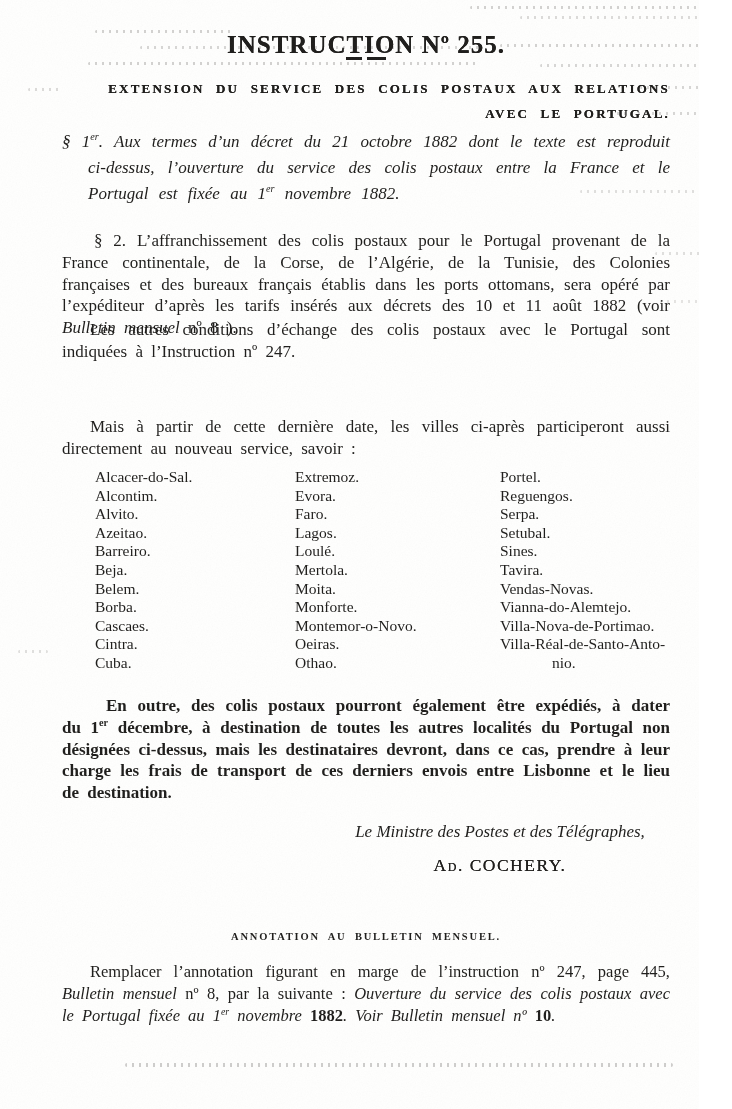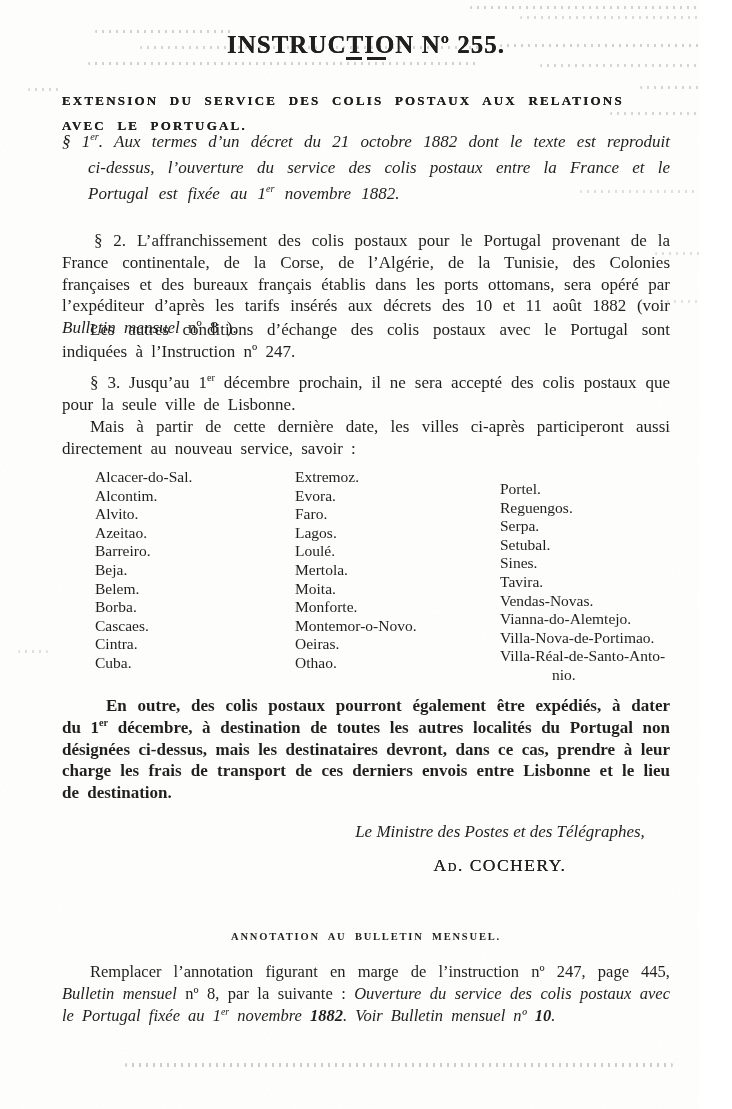--- a/index.html
+++ b/index.html
@@ -5,47 +5,47 @@
   html,body{margin:0;padding:0;background:#ffffff;}
   .page{
     position:relative;width:699px;height:1109px;background:#fffffe;
     font-family:"Liberation Serif", serif;color:#1c1b19;overflow:hidden;
   }
   .block{position:absolute;left:62px;width:608px;}
   .title{top:14px;text-align:center;font-size:25px;font-weight:bold;letter-spacing:1px;
          text-shadow:0 0 0.5px currentColor;}
   .title-rule{position:absolute;top:57px;left:346px;width:40px;height:3px;
     background:linear-gradient(90deg,#1c1b19 0 16px,transparent 16px 21px,#1c1b19 21px 40px);}
-  .subject{top:88px;text-align:left;font-weight:bold;font-size:13px;line-height:25px;
+  .subject{top:76px;text-align:right;font-weight:bold;font-size:13px;line-height:25px;
            letter-spacing:2.2px;word-spacing:6px;text-shadow:0 0 0.4px currentColor;}
   .para{text-align:justify;font-size:17px;line-height:21.8px;margin:0;word-spacing:4px;}
   .loose{line-height:26px;word-spacing:6px;font-style:italic;}
   .p1{top:129px;padding-left:26px;text-indent:-26px;width:582px;}
   .p2{top:230px;text-indent:32px;}
   .p3{top:319px;text-indent:28px;}
   .p4{top:372px;text-indent:28px;}
   .p5{top:416px;text-indent:28px;}
   .p6{top:695px;text-indent:44px;font-weight:bold;}
   .cities{top:468px;height:226px;}
   .cities ul{position:absolute;top:0;margin:0;padding:0;list-style:none;
              font-size:15.5px;line-height:18.6px;white-space:nowrap;word-spacing:0;}
   ul[data-name="city-column-1"]{left:33px;}
   ul[data-name="city-column-2"]{left:233px;}
-  ul[data-name="city-column-3"]{left:438px;margin-top:12px;}
+  ul[data-name="city-column-3"]{left:438px;}
   ul[data-name="city-column-3"] li:last-child{padding-left:52px;}
   .sig-role{top:822px;left:320px;width:360px;text-align:center;font-style:italic;
             font-size:17px;}
   .sig-name{top:855px;left:320px;width:360px;text-align:center;font-size:17.5px;
             letter-spacing:1.5px;text-shadow:0 0 0.4px currentColor;}
   .annot-heading{top:931px;text-align:center;font-weight:bold;font-size:10.5px;
                  letter-spacing:1.8px;word-spacing:4px;}
   .annot{top:961px;text-indent:28px;font-size:16.5px;line-height:22px;}
   .sup{vertical-align:super;font-size:0.6em;line-height:0;}
   .i{font-style:italic;}
-  .bi{font-weight:bold;font-style:italic;margin-top:36px;}
+  .bi{font-weight:bold;margin-top:36px;}
   .sc{font-variant:small-caps;margin-top:44px;}
   .noise{position:absolute;height:3px;border-radius:2px;pointer-events:none;
     background:repeating-linear-gradient(90deg,rgba(95,92,88,.55) 0 2px,transparent 2px 7px);
     filter:blur(.35px);}
   .grain{position:absolute;top:0;left:0;pointer-events:none;opacity:.055;}
 </style>
 </head>
 <body>
 
 <div class="page" data-name="document-page">
@@ -70,21 +70,20 @@
   <div class="title-rule" data-name="title-rule"></div>
 
   <div class="block subject" data-name="subject-heading">
     <div data-name="subject-line-1">EXTENSION DU SERVICE DES COLIS POSTAUX AUX RELATIONS</div>
     <div data-name="subject-line-2">AVEC LE PORTUGAL.</div>
   </div>
 
   <p class="block para loose p1" data-name="paragraph-article-1"><span>§ 1</span><span class="sup">er</span><span>. Aux termes d’un décret du 21 octobre 1882 dont le texte est reproduit ci-dessus, l’ouverture du service des colis postaux entre la France et le Portugal est fixée au 1</span><span class="sup">er</span><span> novembre 1882.</span></p>
   <p class="block para p2" data-name="paragraph-article-2"><span>§ 2. L’affranchissement des colis postaux pour le Portugal provenant de la France continentale, de la Corse, de l’Algérie, de la Tunisie, des Colonies françaises et des bureaux français établis dans les ports ottomans, sera opéré par l’expéditeur d’après les tarifs insérés aux décrets des 10 et 11 août 1882 (voir </span><span class="i">Bulletin mensuel</span><span> nº 8 ).</span></p>
   <p class="block para p3" data-name="paragraph-other-conditions"><span>Les autres conditions d’échange des colis postaux avec le Portugal sont indiquées à l’Instruction nº 247.</span></p>
-  <p class="block para p4" data-name="paragraph-article-3"><span>§ 3. Jusqu’au 1</span><span class="sup">er</span><span> décembre prochain, il ne sera accepté des colis postaux que pour la seule ville de Lisbonne.</span></p>
   <p class="block para p5" data-name="paragraph-cities-intro"><span>Mais à partir de cette dernière date, les villes ci-après participeront aussi directement au nouveau service, savoir :</span></p>
 
   <div class="block cities" data-name="city-list">
     <ul data-name="city-column-2">
         <li data-name="city-item">Extremoz.</li>
         <li data-name="city-item">Evora.</li>
         <li data-name="city-item">Faro.</li>
         <li data-name="city-item">Lagos.</li>
         <li data-name="city-item">Loulé.</li>
         <li data-name="city-item">Mertola.</li>

